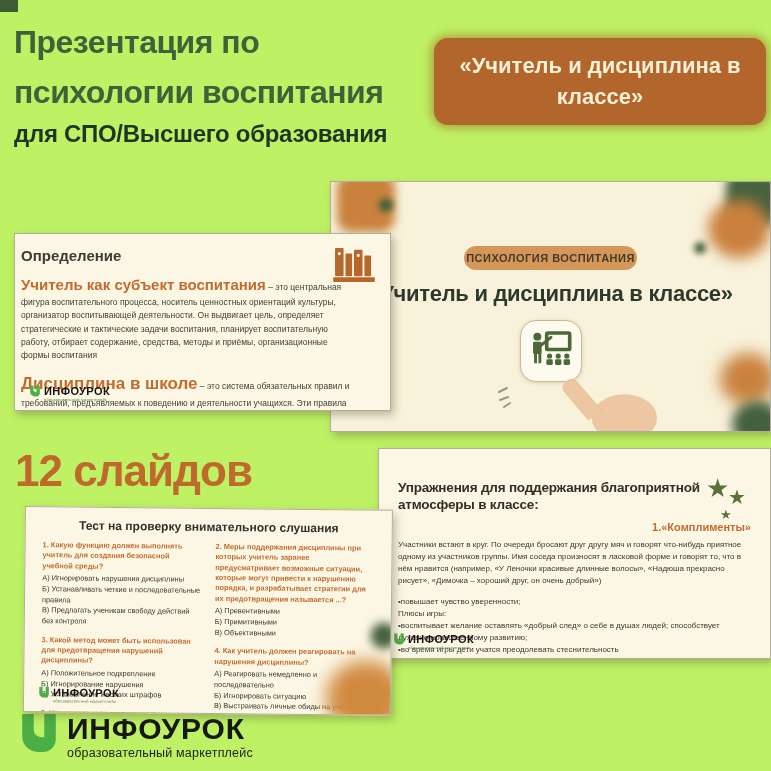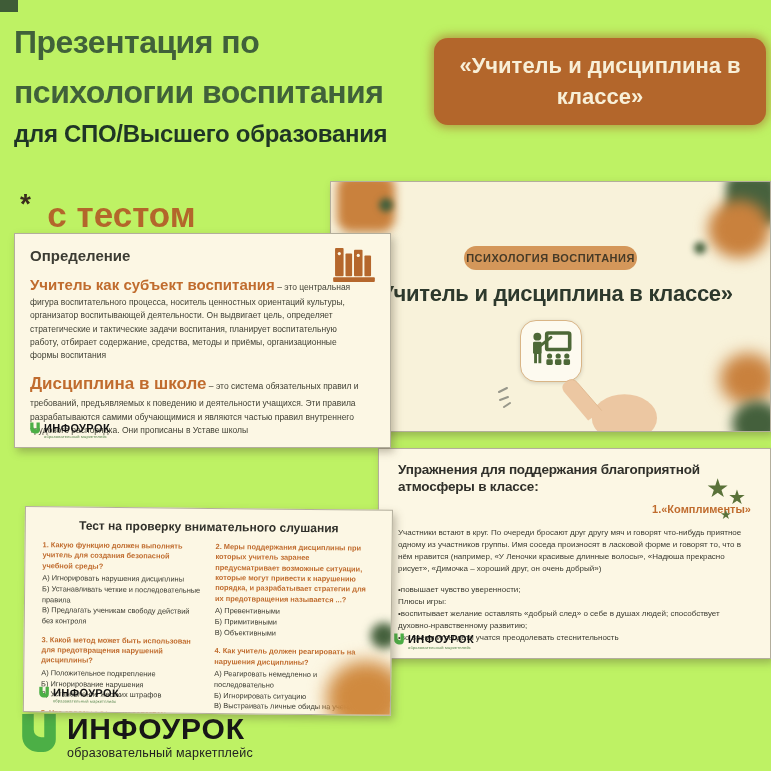--- a/index.html
+++ b/index.html
@@ -23,21 +23,21 @@
   .test-note .ast { font-size:28px; font-weight:bold; color:#3a2e1d; vertical-align:14px; }
   .test-note .txt { font-size:35px; font-weight:bold; color:#b3662b; margin-left:12px; }
 
   .slides-count { position:absolute; left:15px; top:446px; font-size:44px; font-weight:bold;
     color:#bf6a2c; letter-spacing:-1px; }
 
   .slide { position:absolute; background:#fcf7e4; border:1px solid #b3ae9c;
     box-shadow:3px 4px 8px rgba(80,70,50,.35); overflow:hidden; }
 
   
-  .slide-definition { left:14px; top:233px; width:377px; height:215px; z-index:4; padding:13px 15px; }
+  .slide-definition { left:14px; top:233px; width:377px; height:178px; z-index:4; padding:13px 6px; }
   .slide-definition h3 { font-size:15px; font-weight:bold; color:#3c3c33; }
   .books-icon { position:absolute; right:15px; top:12px; }
   .def-p { margin-top:9px; font-size:8.5px; color:#3f3f33; line-height:1.55; width:330px; }
   .term1 { font-size:15px; font-weight:bold; color:#c06c2e; }
   .term2 { font-size:17px; font-weight:bold; color:#c06c2e;margin-top:19px; }
 
   
   .mini-logo { position:absolute; left:14px; bottom:8px; display:flex; align-items:flex-start; gap:3px; }
   .mini-logo .mtext { display:flex; flex-direction:column; }
   .mini-logo .mname { font-size:11px; font-weight:bold; color:#141414; letter-spacing:.4px; }
@@ -70,28 +70,28 @@
   .test-title { text-align:center; font-size:12px; font-weight:bold; color:#30302a; }
   .test-grid { display:flex; gap:14px; margin-top:8px; }
   .test-col { width:161px; }
   .qblock { margin-bottom:8px; }
   .qtext { font-size:7.4px; font-weight:bold; color:#c06c2e; line-height:1.4; margin-bottom:2px; }
   .aopt  { font-size:7.4px; color:#3a3a30; line-height:1.45; }
   .t-green { right:-6px; top:112px; width:26px; height:26px; border-radius:50%; background:#44603c; filter:blur(5px); }
   .t-orange { right:-16px; bottom:-20px; width:80px; height:74px; border-radius:50%; background:#d08a3f; filter:blur(9px); }
 
   
-  .slide-exercises { left:378px; top:448px; width:393px; height:211px; z-index:1; padding:13px 19px; }
+  .slide-exercises { left:378px; top:448px; width:393px; height:211px; z-index:1; padding:31px 19px; }
   .ex-title { font-size:13.5px; font-weight:bold; color:#30302a; width:310px; line-height:1.25; letter-spacing:-0.2px; }
   .stars-icon { position:absolute; right:14px; top:24px; width:50px; height:56px; color:#5a7239; }
   .stars-icon .s1 { position:absolute; left:0; top:0; font-size:26px; }
   .stars-icon .s2 { position:absolute; left:22px; top:12px; font-size:20px; }
   .stars-icon .s3 { position:absolute; left:14px; top:34px; font-size:13px; }
   .ex-h { margin-top:7px; font-size:11px; font-weight:bold; color:#c06c2e;text-align:right; }
-  .ex-p { margin-top:12px; font-size:8px; color:#3a3a30; line-height:1.5; width:352px; }
+  .ex-p { margin-top:6px; font-size:8px; color:#3a3a30; line-height:1.5; width:352px; }
   .ex-plus { margin-top:9px; font-size:8px; color:#3a3a30; line-height:1.5; }
 
   
   .footer-logo { position:absolute; left:18px; top:712px; display:flex; align-items:flex-start; gap:7px; }
   .footer-logo .ftext { display:flex; flex-direction:column; margin-top:2px; }
   .footer-logo .fname { font-size:30px; font-weight:bold; color:#171717; letter-spacing:.8px; line-height:1; }
   .footer-logo .ftag  { font-size:12.5px; color:#222; margin-top:2px; letter-spacing:.2px; }
 </style>
 </head>
 <body>
@@ -100,25 +100,22 @@
 
   <div class="corner-accent"></div>
 
   <div class="main-title">Презентация по психологии воспитания</div>
   <div class="main-subtitle">для СПО/Высшего образования</div>
 
   <div class="topic-badge">
     <span>«Учитель и дисциплина в классе»</span>
   </div>
 
-  <div class="test-note">
-    <span class="ast">*</span>
-    <span class="txt">с тестом</span>
-  </div>
-
+
+  <div class="slides-count">12 слайдов</div>
 
   <div class="slide slide-definition">
     <h3>Определение</h3>
     <span class="books-icon">
       <svg width="42" height="36" viewBox="0 0 44 38">
         <g fill="#b5672c">
           <rect x="2" y="2" width="9" height="30" rx="1"></rect>
           <rect x="13" y="8" width="7" height="24" rx="1"></rect>
           <rect x="22" y="4" width="9" height="28" rx="1"></rect>
           <rect x="33" y="10" width="7" height="22" rx="1"></rect>

